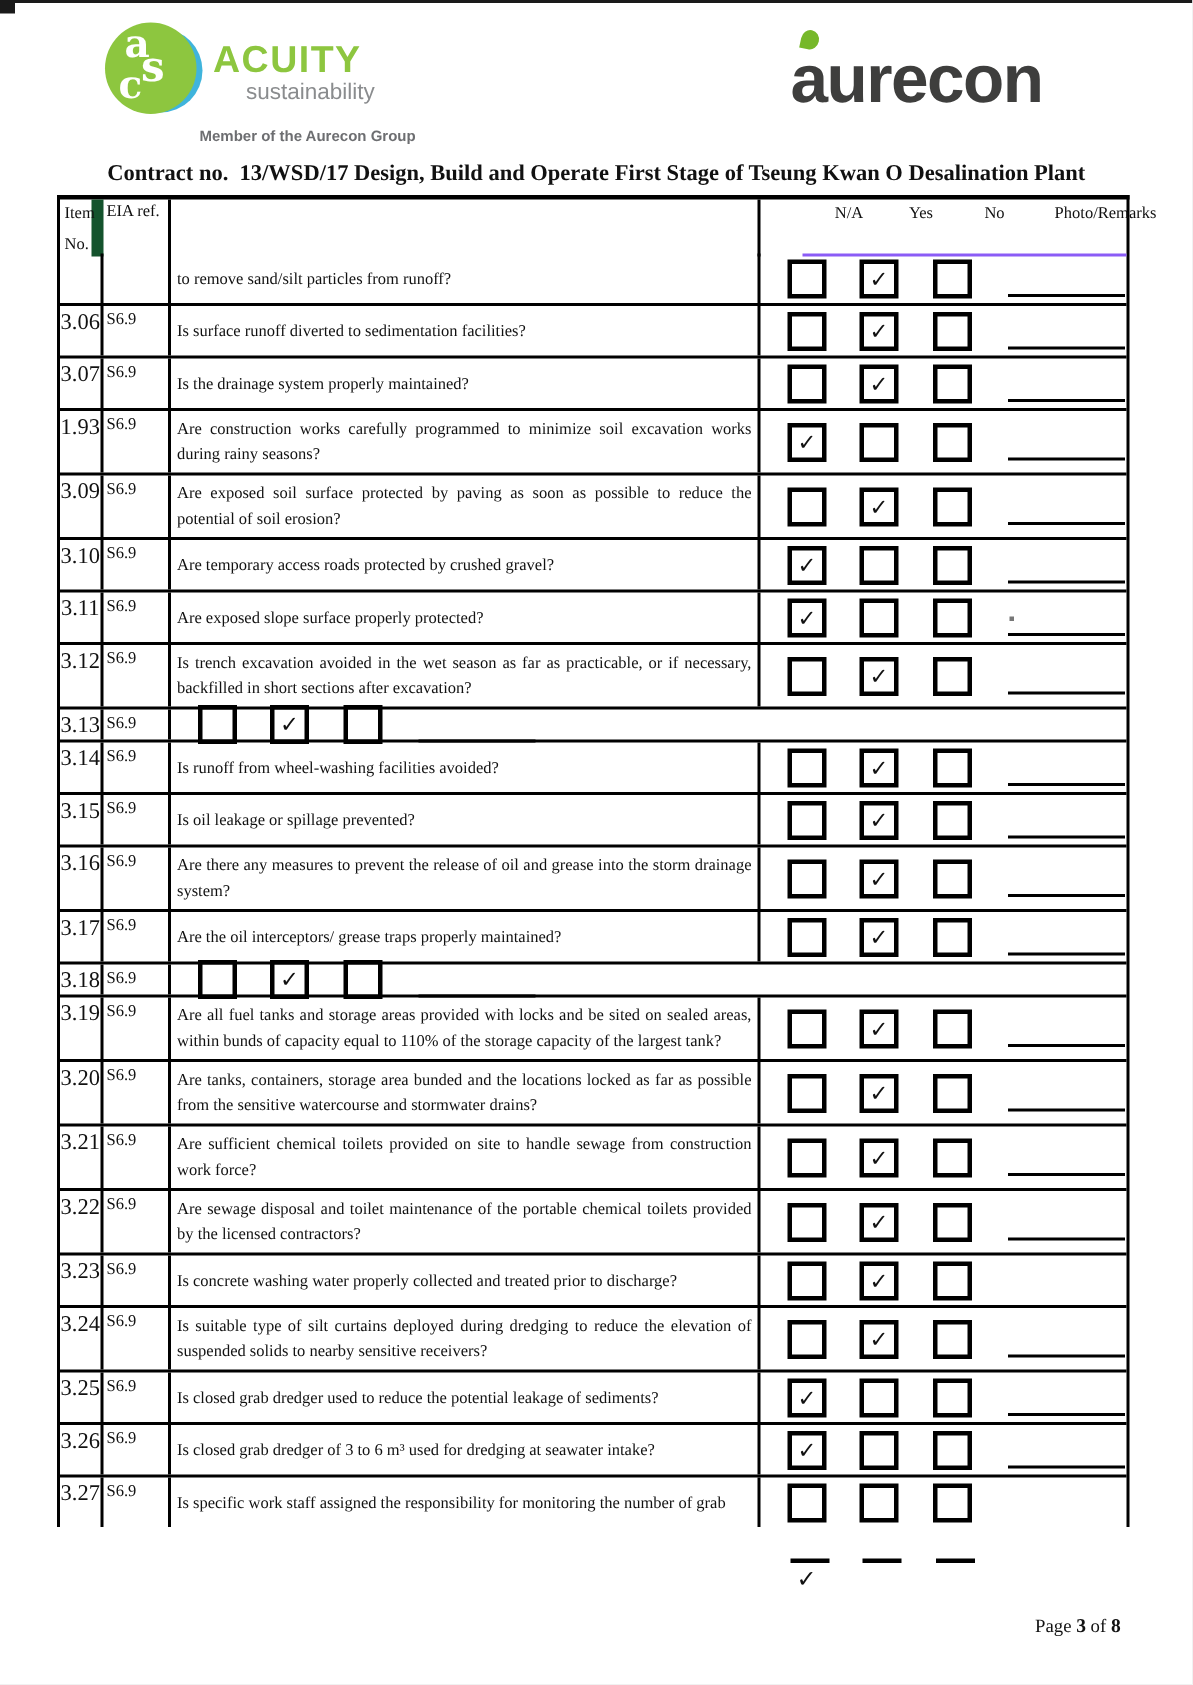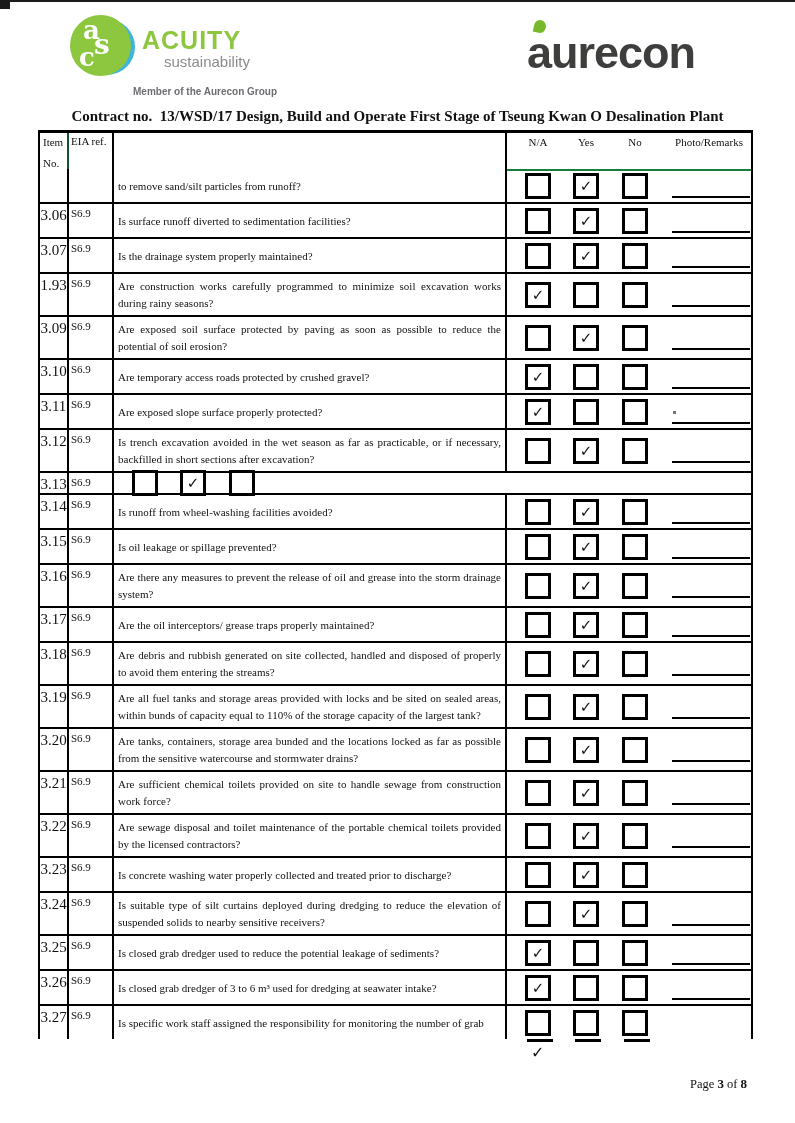--- a/index.html
+++ b/index.html
@@ -49,24 +49,24 @@
        box-sizing:border-box;border:3px solid #000;text-align:center;
        font-size:15px;line-height:21px;font-family:"DejaVu Sans",sans-serif;}
   .chk-na{left:18px;} .chk-yes{left:66px;} .chk-no{left:115px;}
   .p-line{position:absolute;left:165px;width:78px;height:2px;background:#000;
           top:50%;transform:translateY(10px);}
   .p-mark{display:none;position:absolute;left:166px;top:50%;transform:translateY(-1px);
           width:3px;height:3px;background:#777;}
 
   
   .t-head{display:grid;grid-template-columns:29px 45px 393px auto;height:36px;}
-  .h-item{border-right:2px solid #14532d;font-size:11px;padding:2px 0 0 3px;line-height:15px;}
+  .h-item{border-right:8px solid #14532d;font-size:11px;padding:2px 0 0 3px;line-height:15px;}
   .h-ref{border-right:2px solid #000;font-size:11px;padding:2px 0 0 2px;}
   .h-q{border-right:2px solid #000;}
-  .h-checks{position:relative;border-bottom:2px solid #15803d;font-size:11px;}
+  .h-checks{position:relative;border-bottom:2px solid #8b5cf6;font-size:11px;margin-left:28px;}
   .h-lbl{position:absolute;top:3px;text-align:center;}
   .h-na{left:18px;width:26px;} .h-yes{left:66px;width:26px;} .h-no{left:115px;width:26px;}
   .h-photo{left:160px;width:84px;}
 
   
   .cut-box-top{position:absolute;top:1039px;height:3px;width:26px;background:#000;}
   .cut-na{left:527px;} .cut-yes{left:575px;} .cut-no{left:624px;}
   .cut-check{position:absolute;left:531px;top:1043px;font-size:16px;
              font-family:"DejaVu Sans",sans-serif;}
 
@@ -306,23 +306,20 @@
       <div class="chk chk-yes box-yes">✓</div>
       <div class="chk chk-no box-no"></div>
       <div class="p-line"></div>
 
     </div>
   </div>
 
   <div class="t-row">
     <div class="cell c-item">3.18</div>
     <div class="cell c-ref">S6.9</div>
-    <div class="cell c-q">
-            <span>Are debris and rubbish generated on site collected, handled and disposed of properly to avoid them entering the streams?</span>
-          </div>
     <div class="cell c-checks">
       <div class="chk chk-na box-na"></div>
       <div class="chk chk-yes box-yes">✓</div>
       <div class="chk chk-no box-no"></div>
       <div class="p-line"></div>
 
     </div>
   </div>
 
   <div class="t-row">

